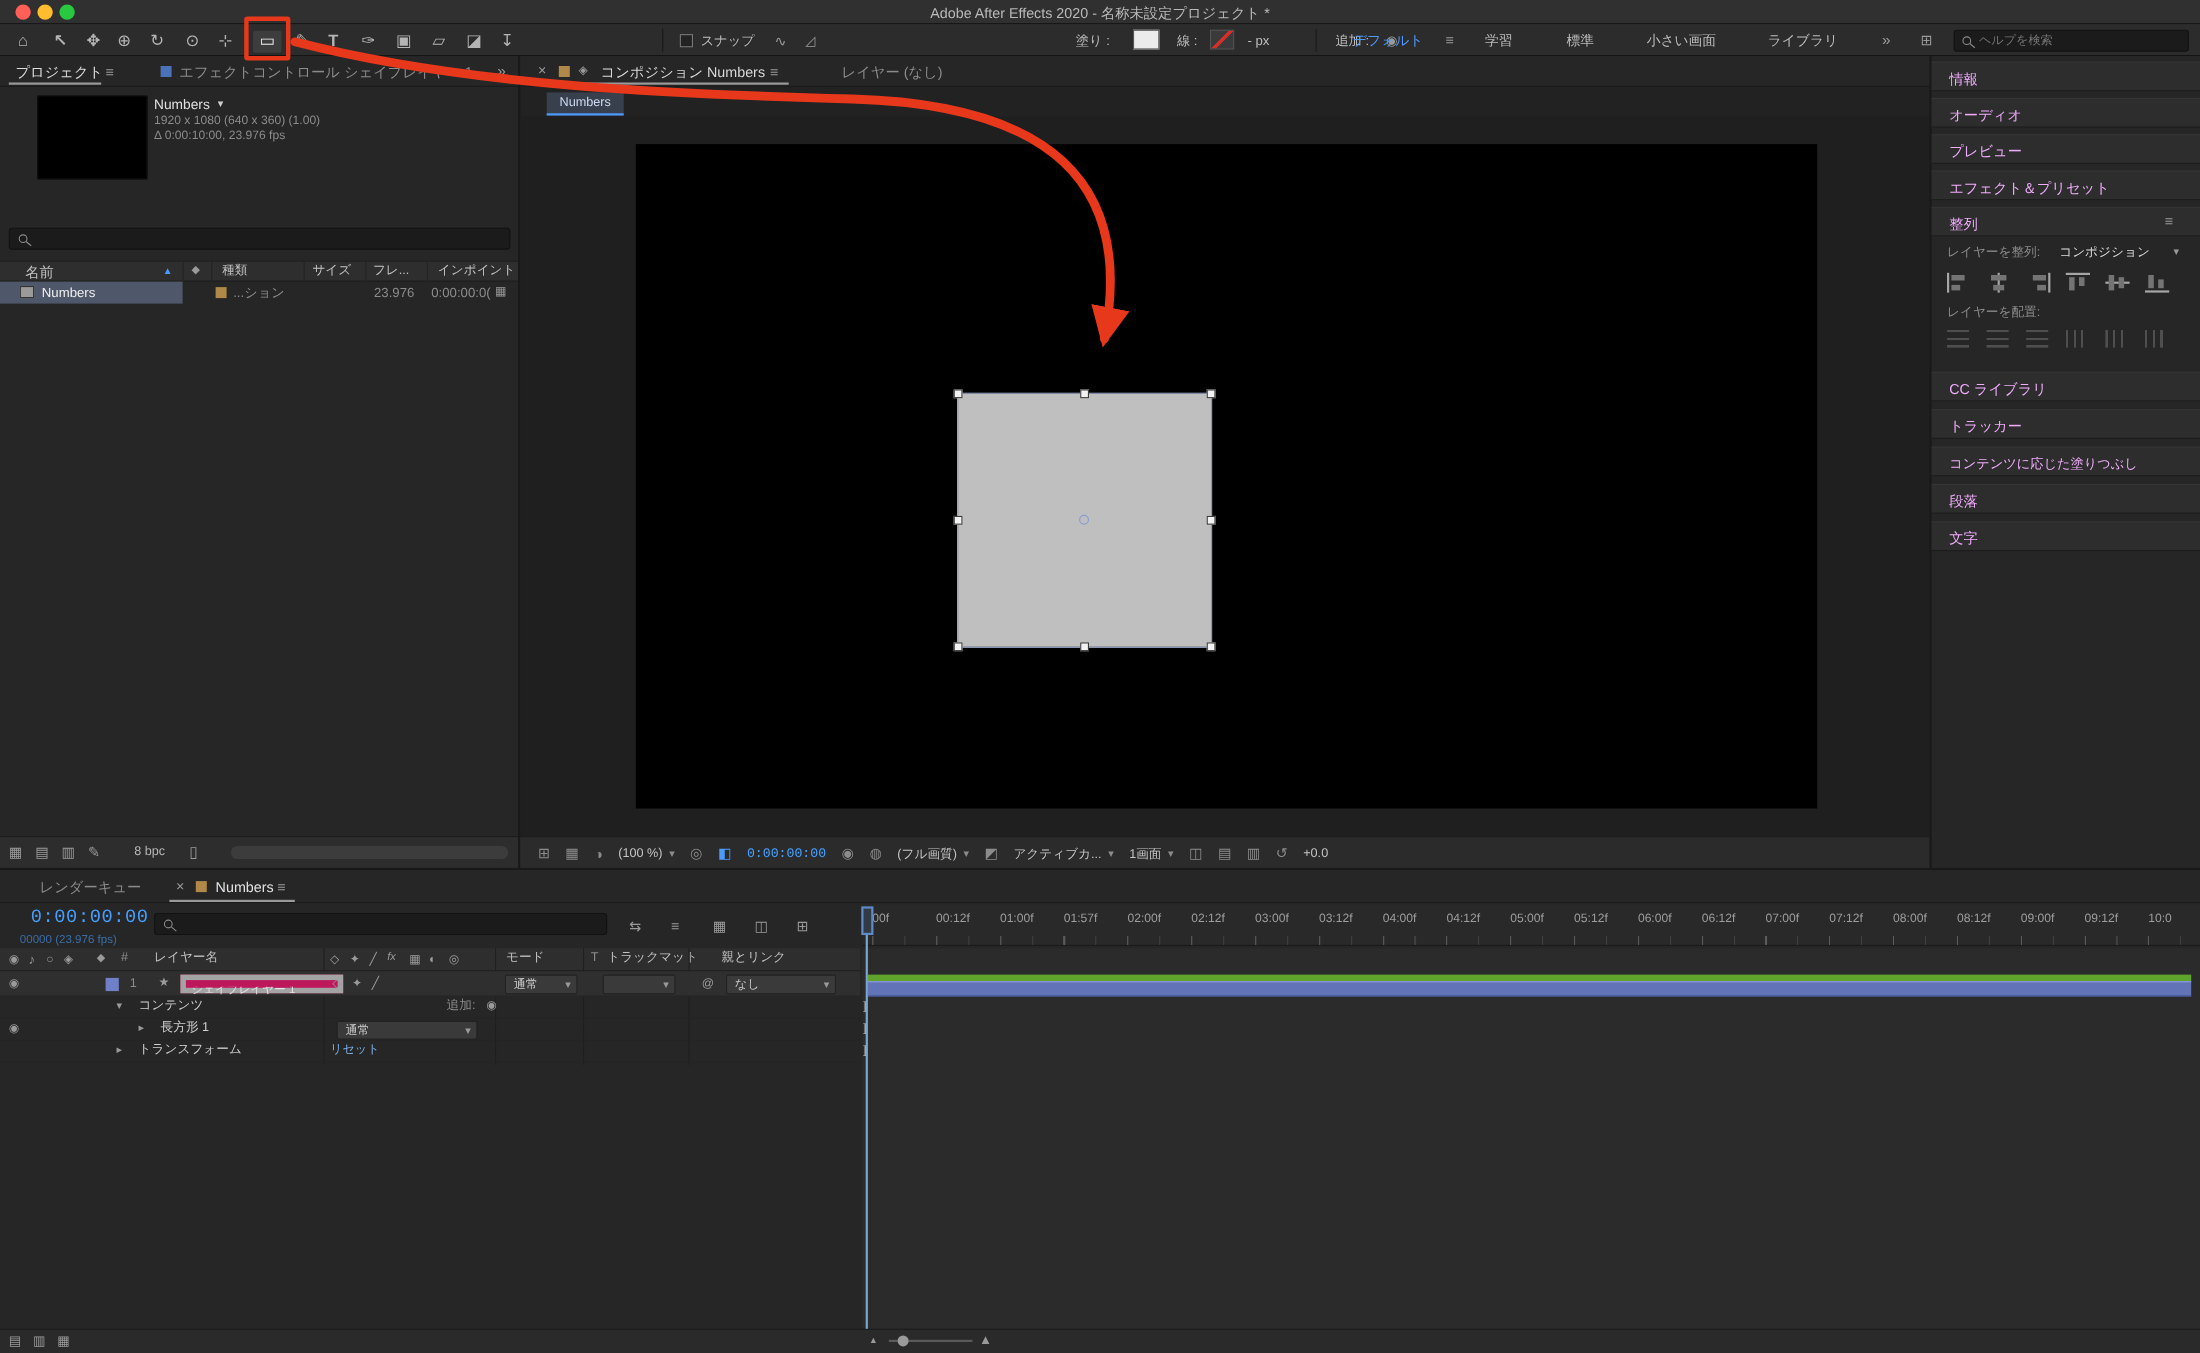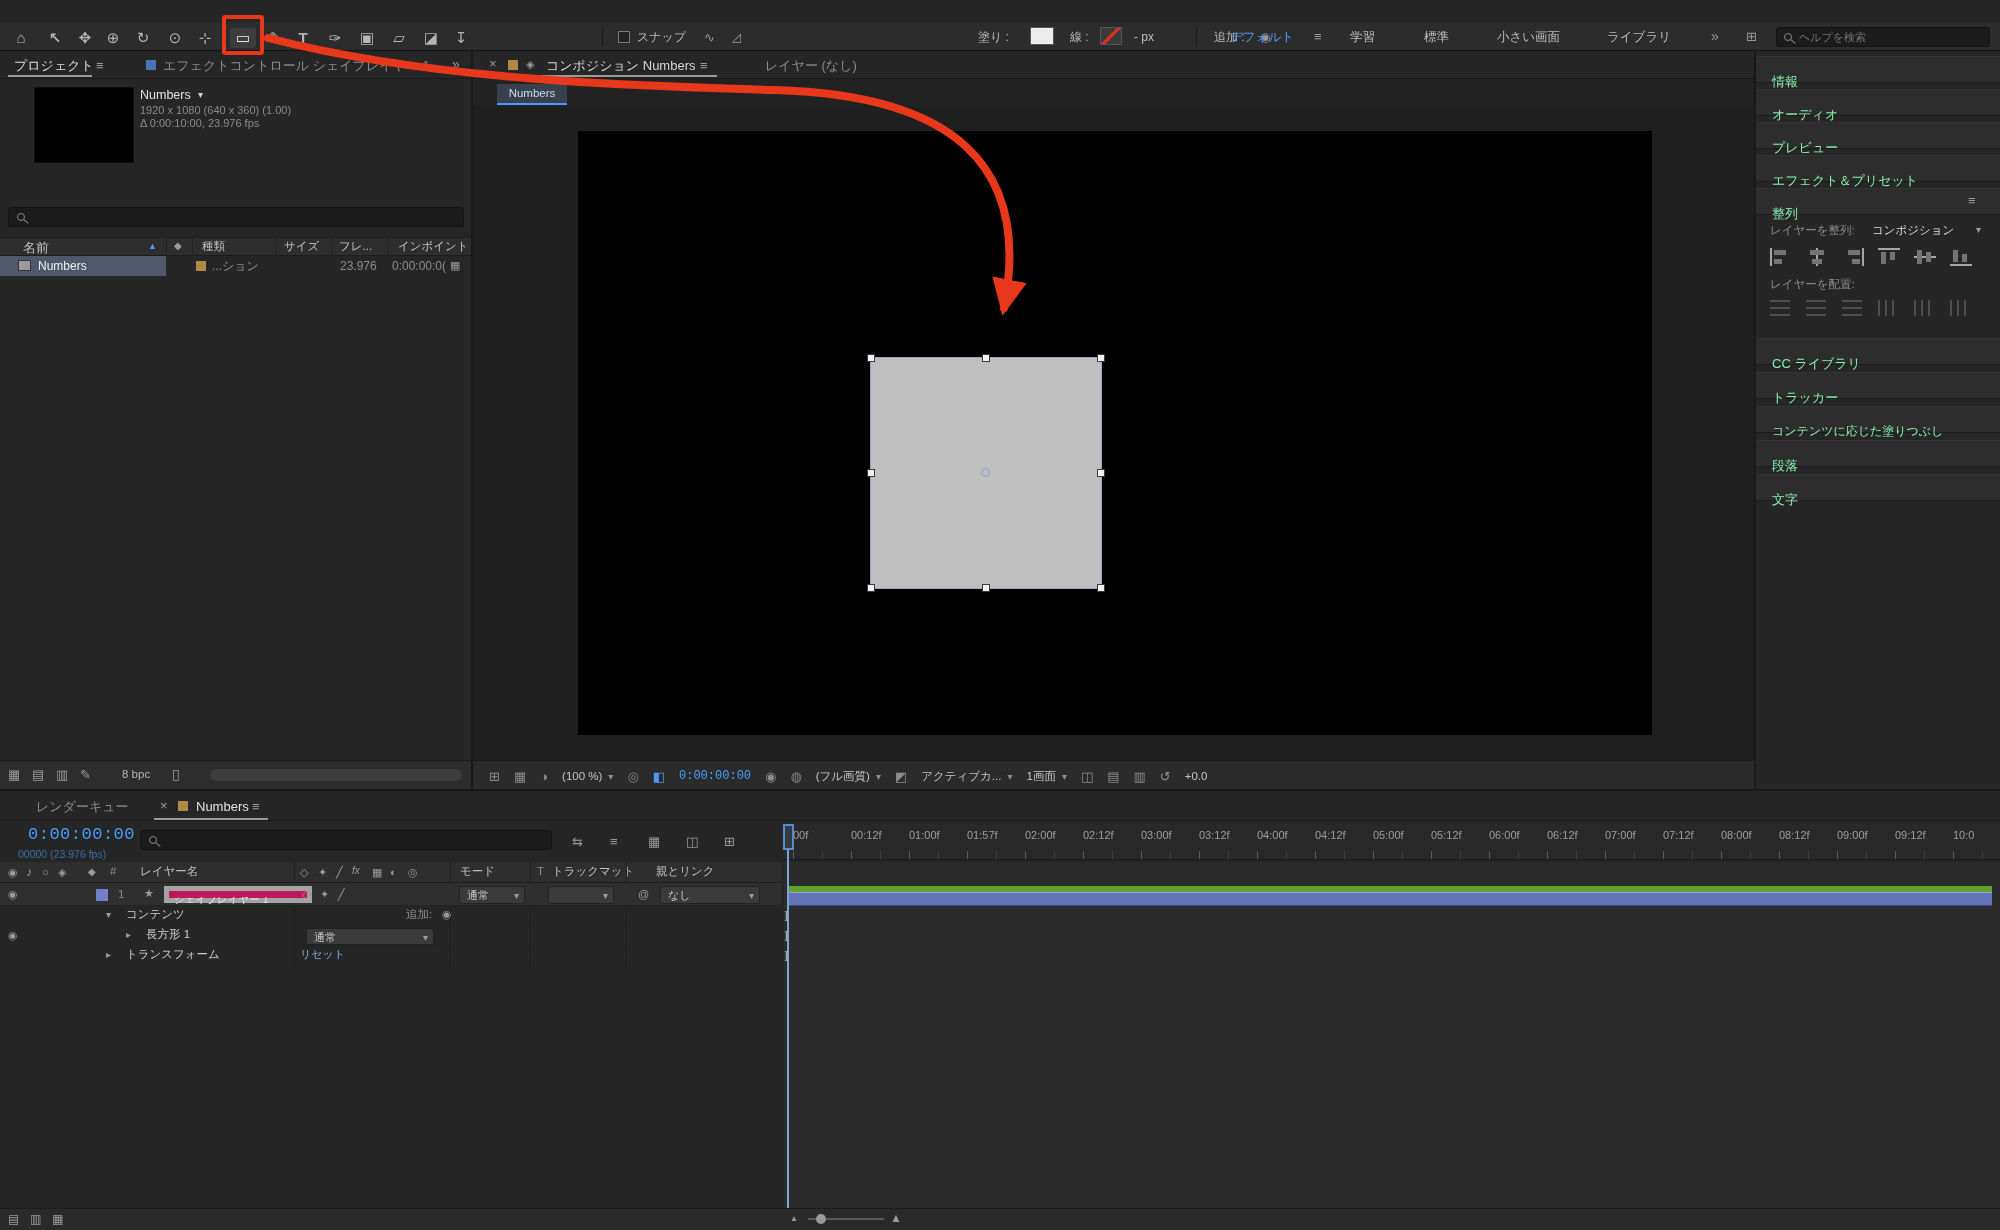--- a/index.html
+++ b/index.html
@@ -16,40 +16,46 @@
   .hsep{position:absolute;height:1px;background:#191919}
   .field{position:absolute;background:#1b1b1b;border:1px solid #121212;border-radius:3px}
   .field input{width:100%;height:100%;background:transparent;border:none;outline:none;color:#cfcfcf;font:11px "Liberation Sans",sans-serif;padding-left:22px}
   .mag{position:absolute;width:8px;height:8px;border:1px solid #8a8a8a;border-radius:50%}
   .mag::after{content:"";position:absolute;width:6px;height:1px;background:#8a8a8a;right:-5px;bottom:-2px;transform:rotate(40deg)}
   .tl{position:absolute;width:14px;height:14px;border-radius:50%;top:4px}
   .dd{position:absolute;background:#3a3a3a;border:1px solid #222;border-radius:2px;color:#c9c9c9;font-size:11px;line-height:16px;padding-left:7px}
   .dd .car{position:absolute;right:5px;top:1px;color:#9a9a9a;font-size:10px}
   .handle{position:absolute;width:8px;height:8px;background:#f2f2f2;border:1px solid #3a3a3a;z-index:30}
   .rhead{position:absolute;width:244px;height:27px;background:#2d2d2d;border-top:1px solid #353535;border-bottom:1px solid #1c1c1c}
-  .rhead span{position:absolute;left:16px;top:16px;color:#86efac}
+  .rhead span{position:absolute;left:16px;top:6px;color:#f0abfc}
   .alico{position:absolute;width:22px;height:18px}
   .alico i{position:absolute;background:#a6a6a6}
   .alico em{position:absolute;background:#747474}
   .distico{position:absolute;width:20px;height:16px;opacity:.35}
   .disth{background:repeating-linear-gradient(to bottom,#9a9a9a 0 2px,transparent 2px 7px)}
   .distv{background:repeating-linear-gradient(to right,#9a9a9a 0 2px,transparent 2px 7px)}
   .ticks{position:absolute;left:0;right:0;bottom:0;height:8px;
     background-image:repeating-linear-gradient(to right,#5c5c5c 0 1px,transparent 1px 58px),repeating-linear-gradient(to right,#414141 0 1px,transparent 1px 29px);
     background-position:9px 0,9px 3px}
   .tick{position:absolute;top:7px;font-size:11px;color:#9d9d9d}
   .ibeam{position:absolute;font:15px "Liberation Serif",serif;color:#a8a8a8;line-height:1}
   .chip{position:absolute;width:10px;height:10px}
   .tool{position:absolute;top:28px;width:26px;height:20px;line-height:20px;text-align:center;color:#b4b4b4;font-size:15px}
 </style>
 </head>
 <body>
 
 <div id="app">
 
+  <div class="abs" style="left:0;top:0;width:2000px;height:22px;background:#303030;border-bottom:1px solid #161616">
+    <span class="tl" style="left:14px;background:#ff5f57"></span>
+    <span class="tl" style="left:34px;background:#ffbd2e"></span>
+    <span class="tl" style="left:54px;background:#28c940"></span>
+    <div class="t" style="left:0;top:4px;width:2000px;text-align:center;color:#b9b9b9;font-size:13px">Adobe After Effects 2020 - 名称未設定プロジェクト *</div>
+  </div>
 
   <div class="abs" style="left:0;top:22px;width:2000px;height:29px;background:#2c2c2c;border-bottom:1px solid #141414"></div>
   <span class="tool" style="left:8px">⌂</span>
   <span class="tool accent" style="left:42px;font-weight:bold">↖</span>
   <span class="tool" style="left:72px">✥</span>
   <span class="tool" style="left:100px">⊕</span>
   <span class="tool" style="left:130px">↻</span>
   <span class="tool" style="left:162px">⊙</span>
   <span class="tool" style="left:192px">⊹</span>
   <span class="tool" style="left:230px;color:#e8e8e8;background:#3d3d3d;border-radius:2px">▭</span>

